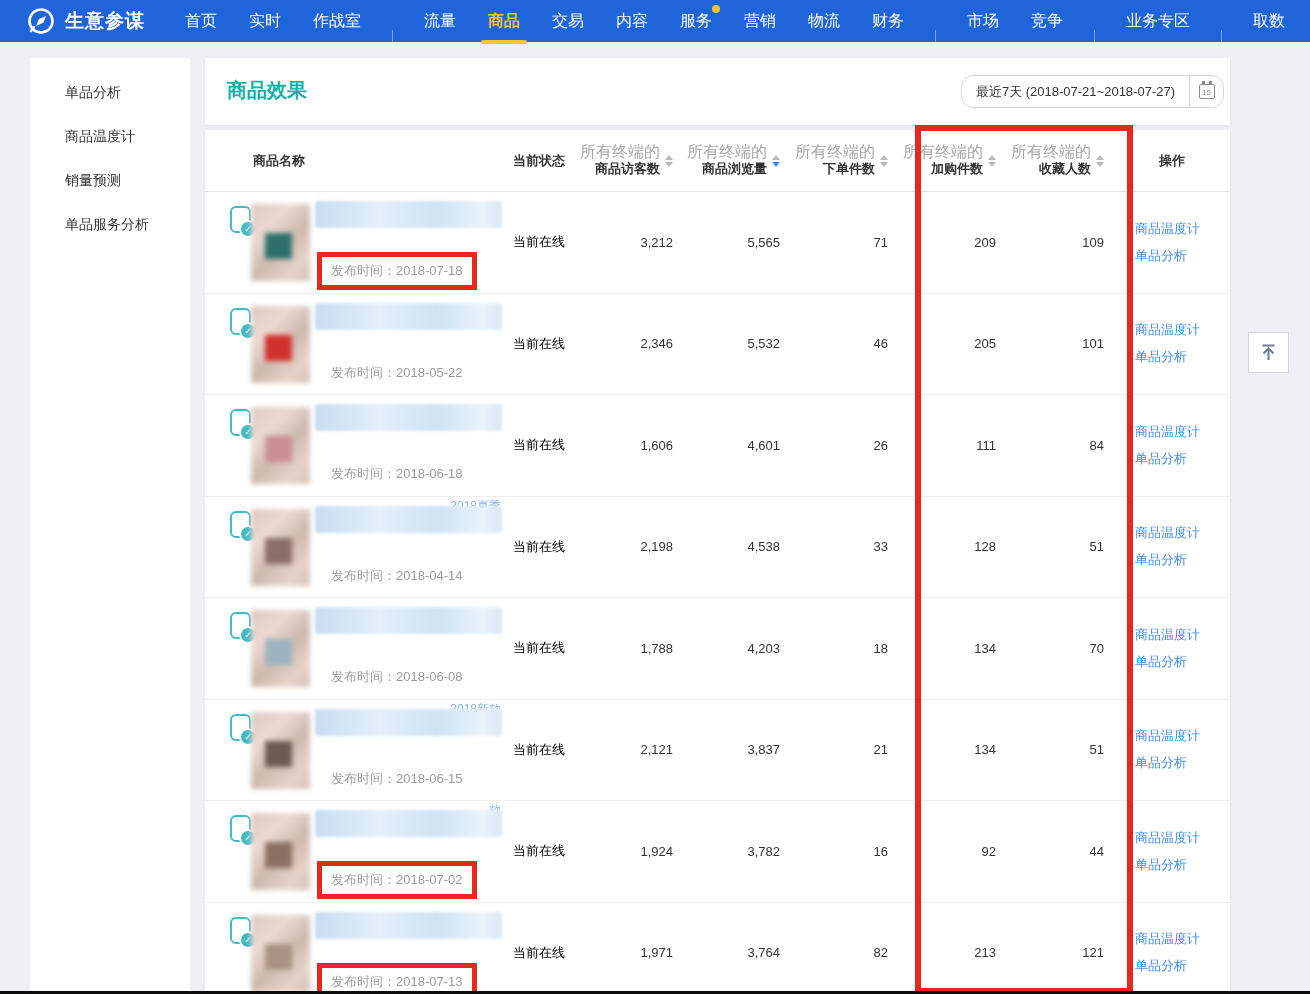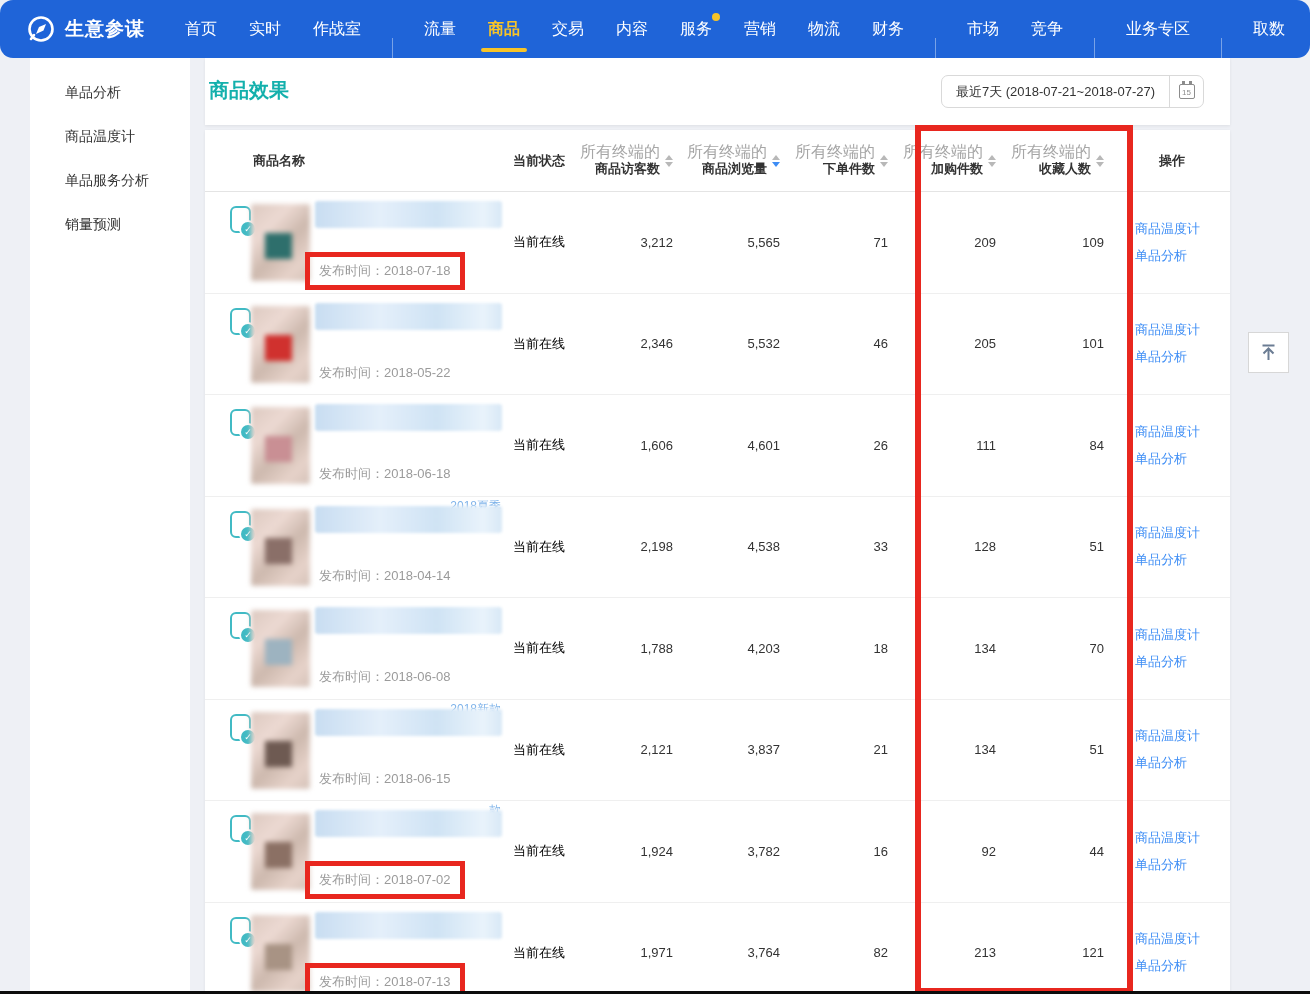--- a/index.html
+++ b/index.html
@@ -1,38 +1,38 @@
 <!DOCTYPE html>
 <html><head>
 <meta charset="utf-8">
 <style>
   *{box-sizing:border-box;margin:0;padding:0;}
   html,body{width:1310px;height:994px;}
   body{position:relative;overflow:hidden;background:#eef0f5;font-family:"Liberation Sans","DejaVu Sans",sans-serif;
        --red:#e8271f;--teal:#13b0ac;--navbg:#1f64d8;--yellow:#f7c428;--link:#3d8df5;--devteal:#41bac4;}
 
   
-  .topnav{position:absolute;top:0;left:0;width:1310px;height:58px;background:var(--navbg);display:flex;align-items:center;z-index:5;border-radius:13px;}
+  .topnav{position:absolute;top:0;left:0;width:1310px;height:42px;background:var(--navbg);display:flex;align-items:center;z-index:5;}
   .brand{display:flex;align-items:center;margin-left:27px;color:#fff;font-size:19px;font-weight:bold;letter-spacing:1px;flex:0 0 auto;}
   .logo{width:28px;height:28px;margin-right:10px;flex:0 0 auto;}
   .nav-menu{display:flex;align-items:flex-end;margin-left:24px;flex:1 1 auto;}
   .nav-item{position:relative;color:#fff;font-size:16px;margin:0 16px;cursor:pointer;line-height:58px;height:58px;white-space:nowrap;}
   .nav-item.active{color:var(--yellow);font-weight:bold;}
   .nav-underline{position:absolute;left:50%;transform:translateX(-50%);bottom:6px;width:46px;height:4px;background:var(--yellow);border-radius:2px;}
   .badge-dot{position:absolute;top:13px;right:-8px;width:8px;height:8px;border-radius:50%;background:var(--yellow);}
   .nav-divider{width:1px;height:20px;background:rgba(255,255,255,.4);margin:0 15px;}
 
   
   .sidebar{position:absolute;left:30px;top:58px;width:160px;height:936px;background:#fff;padding-top:12px;}
   .side-item{height:44px;line-height:44px;padding-left:35px;font-size:14px;color:#333;cursor:pointer;white-space:nowrap;}
 
   
   .header-card{position:absolute;left:205px;top:58px;width:1025px;height:67px;background:#fff;box-shadow:0 1px 3px rgba(0,0,0,.07);}
-  .page-title{position:absolute;left:4px;top:19px;font-size:20px;font-weight:bold;color:var(--teal);text-align:right;}
-  .date-picker{position:absolute;right:26px;top:17px;height:33px;display:flex;border:1px solid #d9d9d9;border-radius:7px;background:#fff;}
+  .page-title{position:absolute;left:22px;top:19px;font-size:20px;font-weight:bold;color:var(--teal);text-align:right;}
+  .date-picker{position:absolute;right:6px;top:17px;height:33px;display:flex;border:1px solid #d9d9d9;border-radius:12px;background:#fff;}
   .date-range{padding:0 14px;line-height:31px;font-size:13px;color:#333;border-right:1px solid #d9d9d9;white-space:nowrap;cursor:pointer;}
   .cal-btn{width:33px;display:flex;align-items:center;justify-content:center;cursor:pointer;}
   .cal-icon{width:16px;height:15px;border:1.5px solid #8c8c8c;border-radius:2px;position:relative;font-size:8px;color:#8c8c8c;
             display:flex;align-items:flex-end;justify-content:center;line-height:10px;}
   .cal-icon::before{content:"";position:absolute;top:-4px;left:2px;width:3px;height:4px;background:#8c8c8c;}
   .cal-icon::after{content:"";position:absolute;top:-4px;right:2px;width:3px;height:4px;background:#8c8c8c;}
 
   
   .table-card{position:absolute;left:205px;top:130px;width:1025px;height:864px;background:#fff;overflow:hidden;box-shadow:0 1px 3px rgba(0,0,0,.07);}
   .t-grid{display:grid;grid-template-columns:283px 85px 75px 107px 108px 108px 108px 101px;padding-left:25px;align-items:center;}
@@ -66,21 +66,21 @@
   .t-row:nth-of-type(2) .thumb{--patch:#d0312e;}
   .t-row:nth-of-type(3) .thumb{--patch:#c98f94;}
   .t-row:nth-of-type(4) .thumb{--patch:#8a6f68;}
   .t-row:nth-of-type(5) .thumb{--patch:#9db3c0;}
   .t-row:nth-of-type(6) .thumb{--patch:#6e5a52;}
   .t-row:nth-of-type(7) .thumb{--patch:#8b7064;}
   .t-row:nth-of-type(8) .thumb{--patch:#a89384;}
   .title-bar{position:absolute;left:85px;top:9px;width:187px;height:27px;border-radius:3px;filter:blur(1.6px);
              background:linear-gradient(90deg,#c8ddf1,#e4effa 35%,#cfe3f4 65%,#e9f3fb 90%,#d8e8f6);}
   .frag{position:absolute;left:85px;top:1px;width:186px;text-align:right;font-size:12px;color:#5d9fe4;opacity:.8;filter:blur(.7px);white-space:nowrap;overflow:hidden;}
-  .publish{position:absolute;left:75px;top:60px;padding:10px 14px;font-size:13px;color:#9b9b9b;white-space:nowrap;z-index:2;background:transparent;}
+  .publish{position:absolute;left:87px;top:60px;padding:10px 14px;font-size:13px;color:#9b9b9b;white-space:nowrap;z-index:2;background:transparent;}
   .publish.boxed{border:5px solid var(--red);padding:5px 9px;}
 
   
   .col-highlight{position:absolute;left:915px;top:125px;width:218px;height:869px;border:6px solid var(--red);z-index:8;pointer-events:none;}
   .back-top{position:absolute;left:1248px;top:332px;width:41px;height:41px;background:#fff;border:1px solid #d7d7d7;
             display:flex;align-items:center;justify-content:center;cursor:pointer;z-index:4;}
   .bottom-line{position:absolute;left:0;bottom:0;width:1310px;height:3px;background:#0c0c0c;z-index:20;}
 </style>
 </head>
 <body style="--red: #e8271f; --teal: #13b0ac; --navbg: #1f64d8; --yellow: #f7c428; --link: #3d8df5; --devteal: #41bac4;">
@@ -114,22 +114,22 @@
       <span class="nav-item">业务专区</span>
       <span class="nav-divider"></span>
       <span class="nav-item">取数</span>
     </div>
 
 </div>
 
 <div class="sidebar">
     <div class="side-item">单品分析</div>
     <div class="side-item">商品温度计</div>
+    <div class="side-item">销量预测</div>
     <div class="side-item">单品服务分析</div>
-    <div class="side-item">销量预测</div>
   </div>
 
 <div class="header-card">
   <div class="page-title">商品效果</div>
   <div class="date-picker">
     <div class="date-range">最近7天 (2018-07-21~2018-07-27)</div>
     <div class="cal-btn">
       <span class="cal-icon">
           <span>15</span>
         </span>

